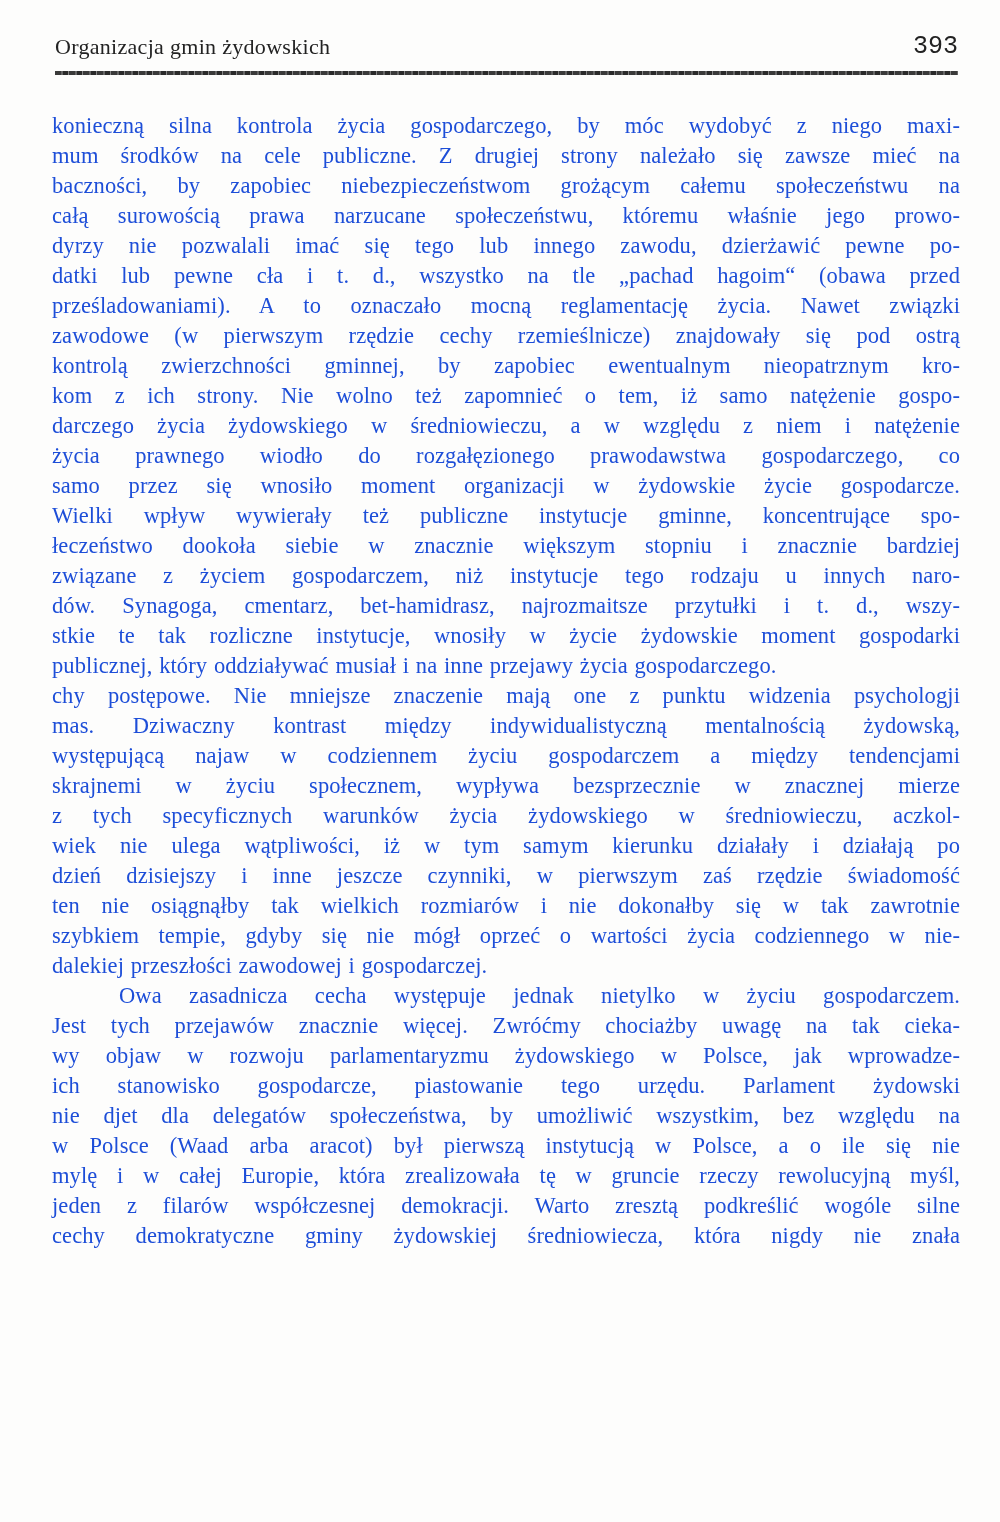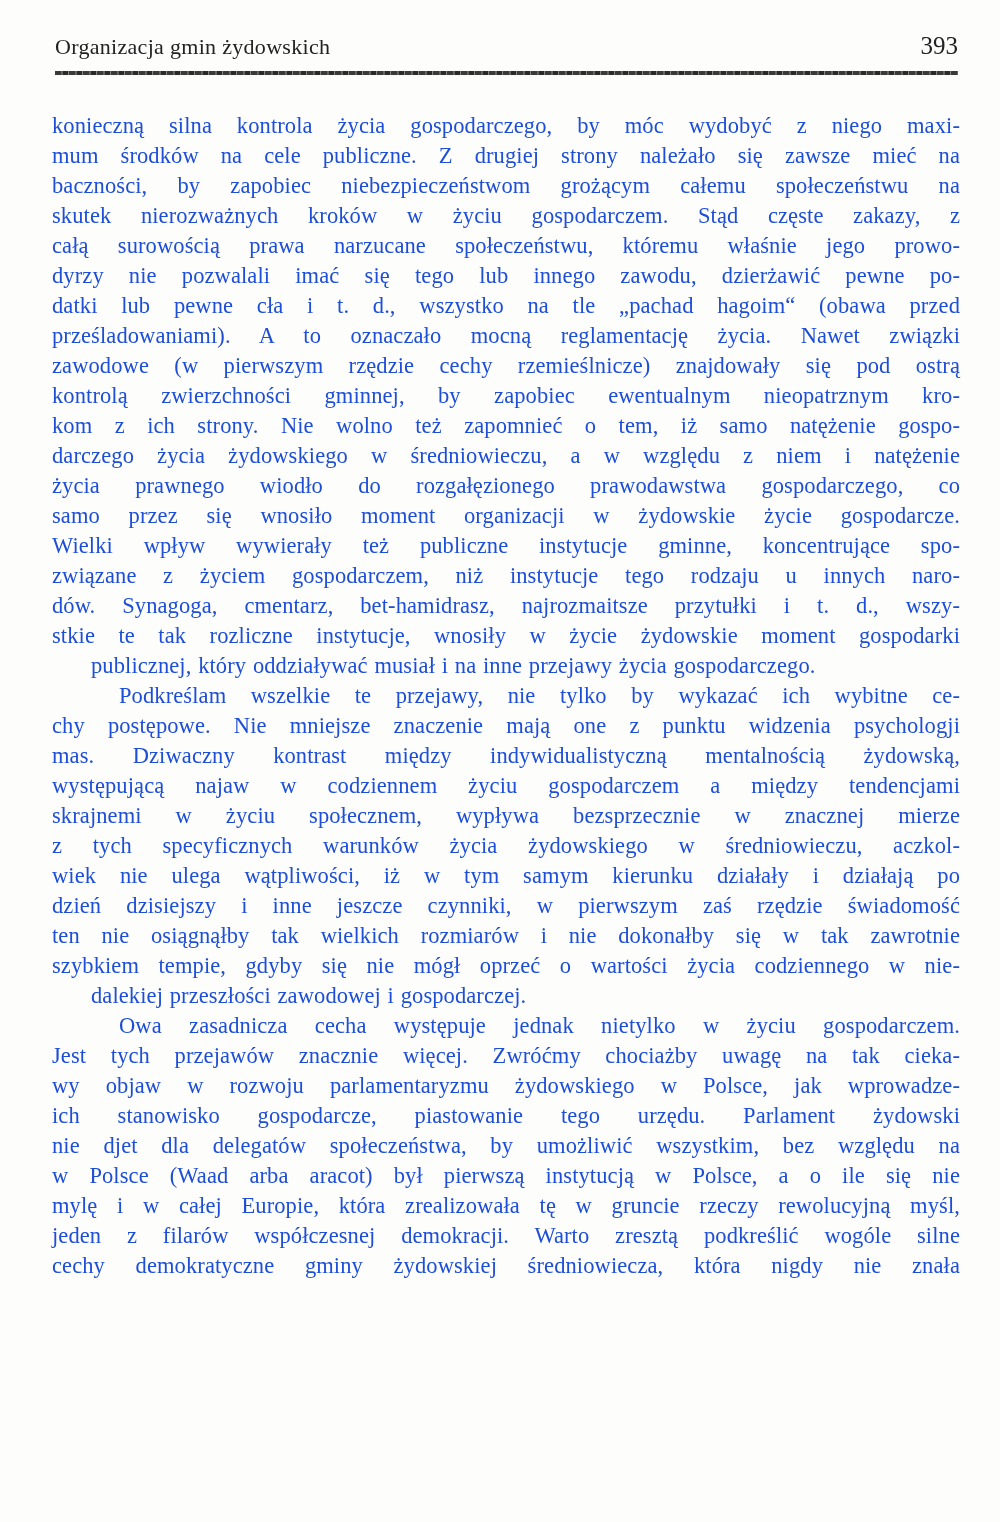--- a/index.html
+++ b/index.html
@@ -10,71 +10,70 @@
   }
   .page { position:absolute; left:0; top:0; width:1000px; height:1522px; }
   .header {
     position:absolute; left:55px; top:34px; width:903px; height:28px;
   }
   .header .title {
     position:absolute; left:0; top:0; font-family:"Liberation Serif",serif;
     font-size:22px; letter-spacing:0.3px; color:#222;
   }
   .header .pageno {
-    position:absolute; right:0; top:-2px; font-family:Liberation Serif, serif;
+    position:absolute; right:0; top:-2px; font-family:Liberation Mono, monospace;
     font-size:25px; color:#222;
   }
   .rule {
     position:absolute; left:55px; top:71px; width:903px; height:4px;
     background:repeating-linear-gradient(90deg,#3a3a3a 0 6px,#666 6px 8px,#2a2a2a 8px 13px,#888 13px 14px);
   }
   .body {
     position:absolute; left:52px; top:111px; width:908px;
   }
   .line {
     font-family:"Liberation Serif",serif; font-size:22.5px; height:30px; line-height:30px;
     white-space:nowrap; text-align:justify; text-align-last:justify; color:#1d4ed8;
     letter-spacing:0.1px; word-spacing:1px;
   }
-  .line.last { text-align-last:left;margin-left:39px; }
+  .line.last { text-align-last:left; }
   .line.indent { padding-left:67px; }
 </style>
 </head>
 <body>
 
 <div class="page">
   <div class="header">
     <span class="title">Organizacja gmin żydowskich</span>
     <span class="pageno">393</span>
   </div>
   <div class="rule"></div>
   <div class="body" id="body">
       <div>
         <div class="line">konieczną silna kontrola życia gospodarczego, by móc wydobyć z niego maxi-</div>
         <div class="line">mum środków na cele publiczne. Z drugiej strony należało się zawsze mieć na</div>
         <div class="line">baczności, by zapobiec niebezpieczeństwom grożącym całemu społeczeństwu na</div>
-        <div class="line">skutek nierozważnych kroków w życiu gospodarczem. Stąd częste zakazy, z</div>
         <div class="line">całą surowością prawa narzucane społeczeństwu, któremu właśnie jego prowo-</div>
         <div class="line">dyrzy nie pozwalali imać się tego lub innego zawodu, dzierżawić pewne po-</div>
         <div class="line">datki lub pewne cła i t. d., wszystko na tle „pachad hagoim“ (obawa przed</div>
         <div class="line">prześladowaniami). A to oznaczało mocną reglamentację życia. Nawet związki</div>
         <div class="line">zawodowe (w pierwszym rzędzie cechy rzemieślnicze) znajdowały się pod ostrą</div>
         <div class="line">kontrolą zwierzchności gminnej, by zapobiec ewentualnym nieopatrznym kro-</div>
         <div class="line">kom z ich strony. Nie wolno też zapomnieć o tem, iż samo natężenie gospo-</div>
         <div class="line">darczego życia żydowskiego w średniowieczu, a w względu z niem i natężenie</div>
         <div class="line">życia prawnego wiodło do rozgałęzionego prawodawstwa gospodarczego, co</div>
         <div class="line">samo przez się wnosiło moment organizacji w żydowskie życie gospodarcze.</div>
         <div class="line">Wielki wpływ wywierały też publiczne instytucje gminne, koncentrujące spo-</div>
+        <div class="line">łeczeństwo dookoła siebie w znacznie większym stopniu i znacznie bardziej</div>
         <div class="line">związane z życiem gospodarczem, niż instytucje tego rodzaju u innych naro-</div>
         <div class="line">dów. Synagoga, cmentarz, bet-hamidrasz, najrozmaitsze przytułki i t. d., wszy-</div>
         <div class="line">stkie te tak rozliczne instytucje, wnosiły w życie żydowskie moment gospodarki</div>
         <div class="line last">publicznej, który oddziaływać musiał i na inne przejawy życia gospodarczego.</div>
       </div>
       <div>
-        <div class="line indent">Podkreślam wszelkie te przejawy, nie tylko by wykazać ich wybitne ce-</div>
         <div class="line">chy postępowe. Nie mniejsze znaczenie mają one z punktu widzenia psychologji</div>
         <div class="line">mas. Dziwaczny kontrast między indywidualistyczną mentalnością żydowską,</div>
         <div class="line">występującą najaw w codziennem życiu gospodarczem a między tendencjami</div>
         <div class="line">skrajnemi w życiu społecznem, wypływa bezsprzecznie w znacznej mierze</div>
         <div class="line">z tych specyficznych warunków życia żydowskiego w średniowieczu, aczkol-</div>
         <div class="line">wiek nie ulega wątpliwości, iż w tym samym kierunku działały i działają po</div>
         <div class="line">dzień dzisiejszy i inne jeszcze czynniki, w pierwszym zaś rzędzie świadomość</div>
         <div class="line">ten nie osiągnąłby tak wielkich rozmiarów i nie dokonałby się w tak zawrotnie</div>
         <div class="line">szybkiem tempie, gdyby się nie mógł oprzeć o wartości życia codziennego w nie-</div>
         <div class="line last">dalekiej przeszłości zawodowej i gospodarczej.</div>

